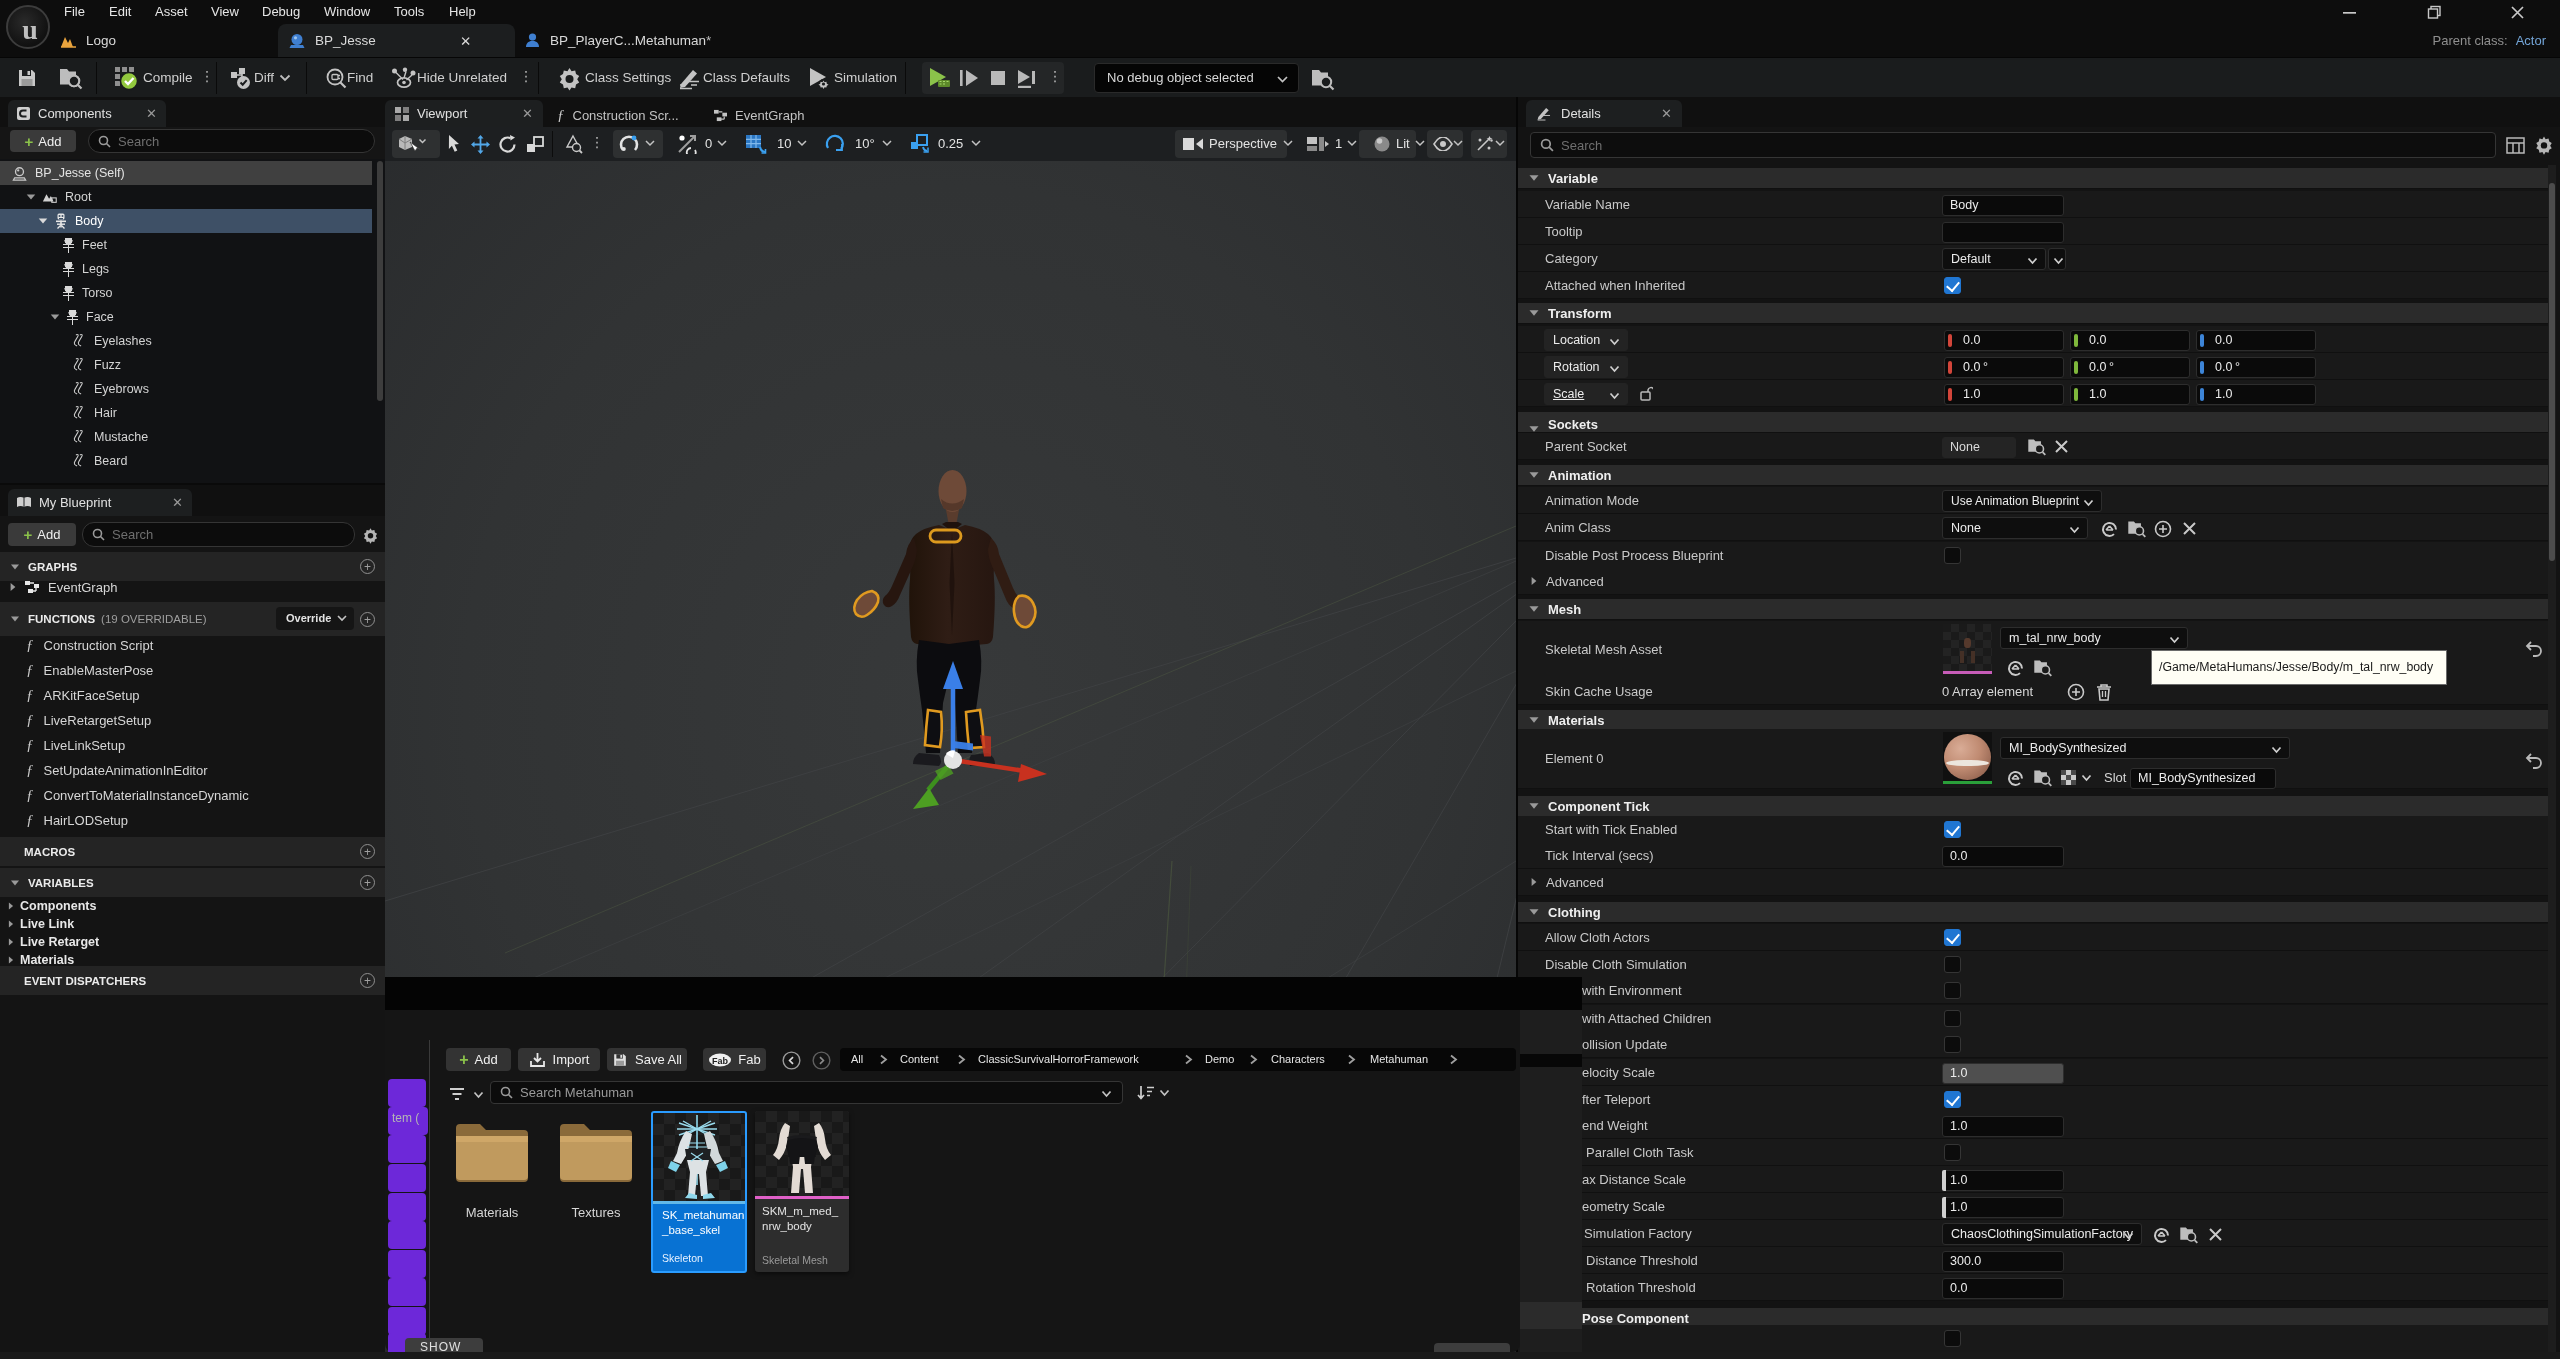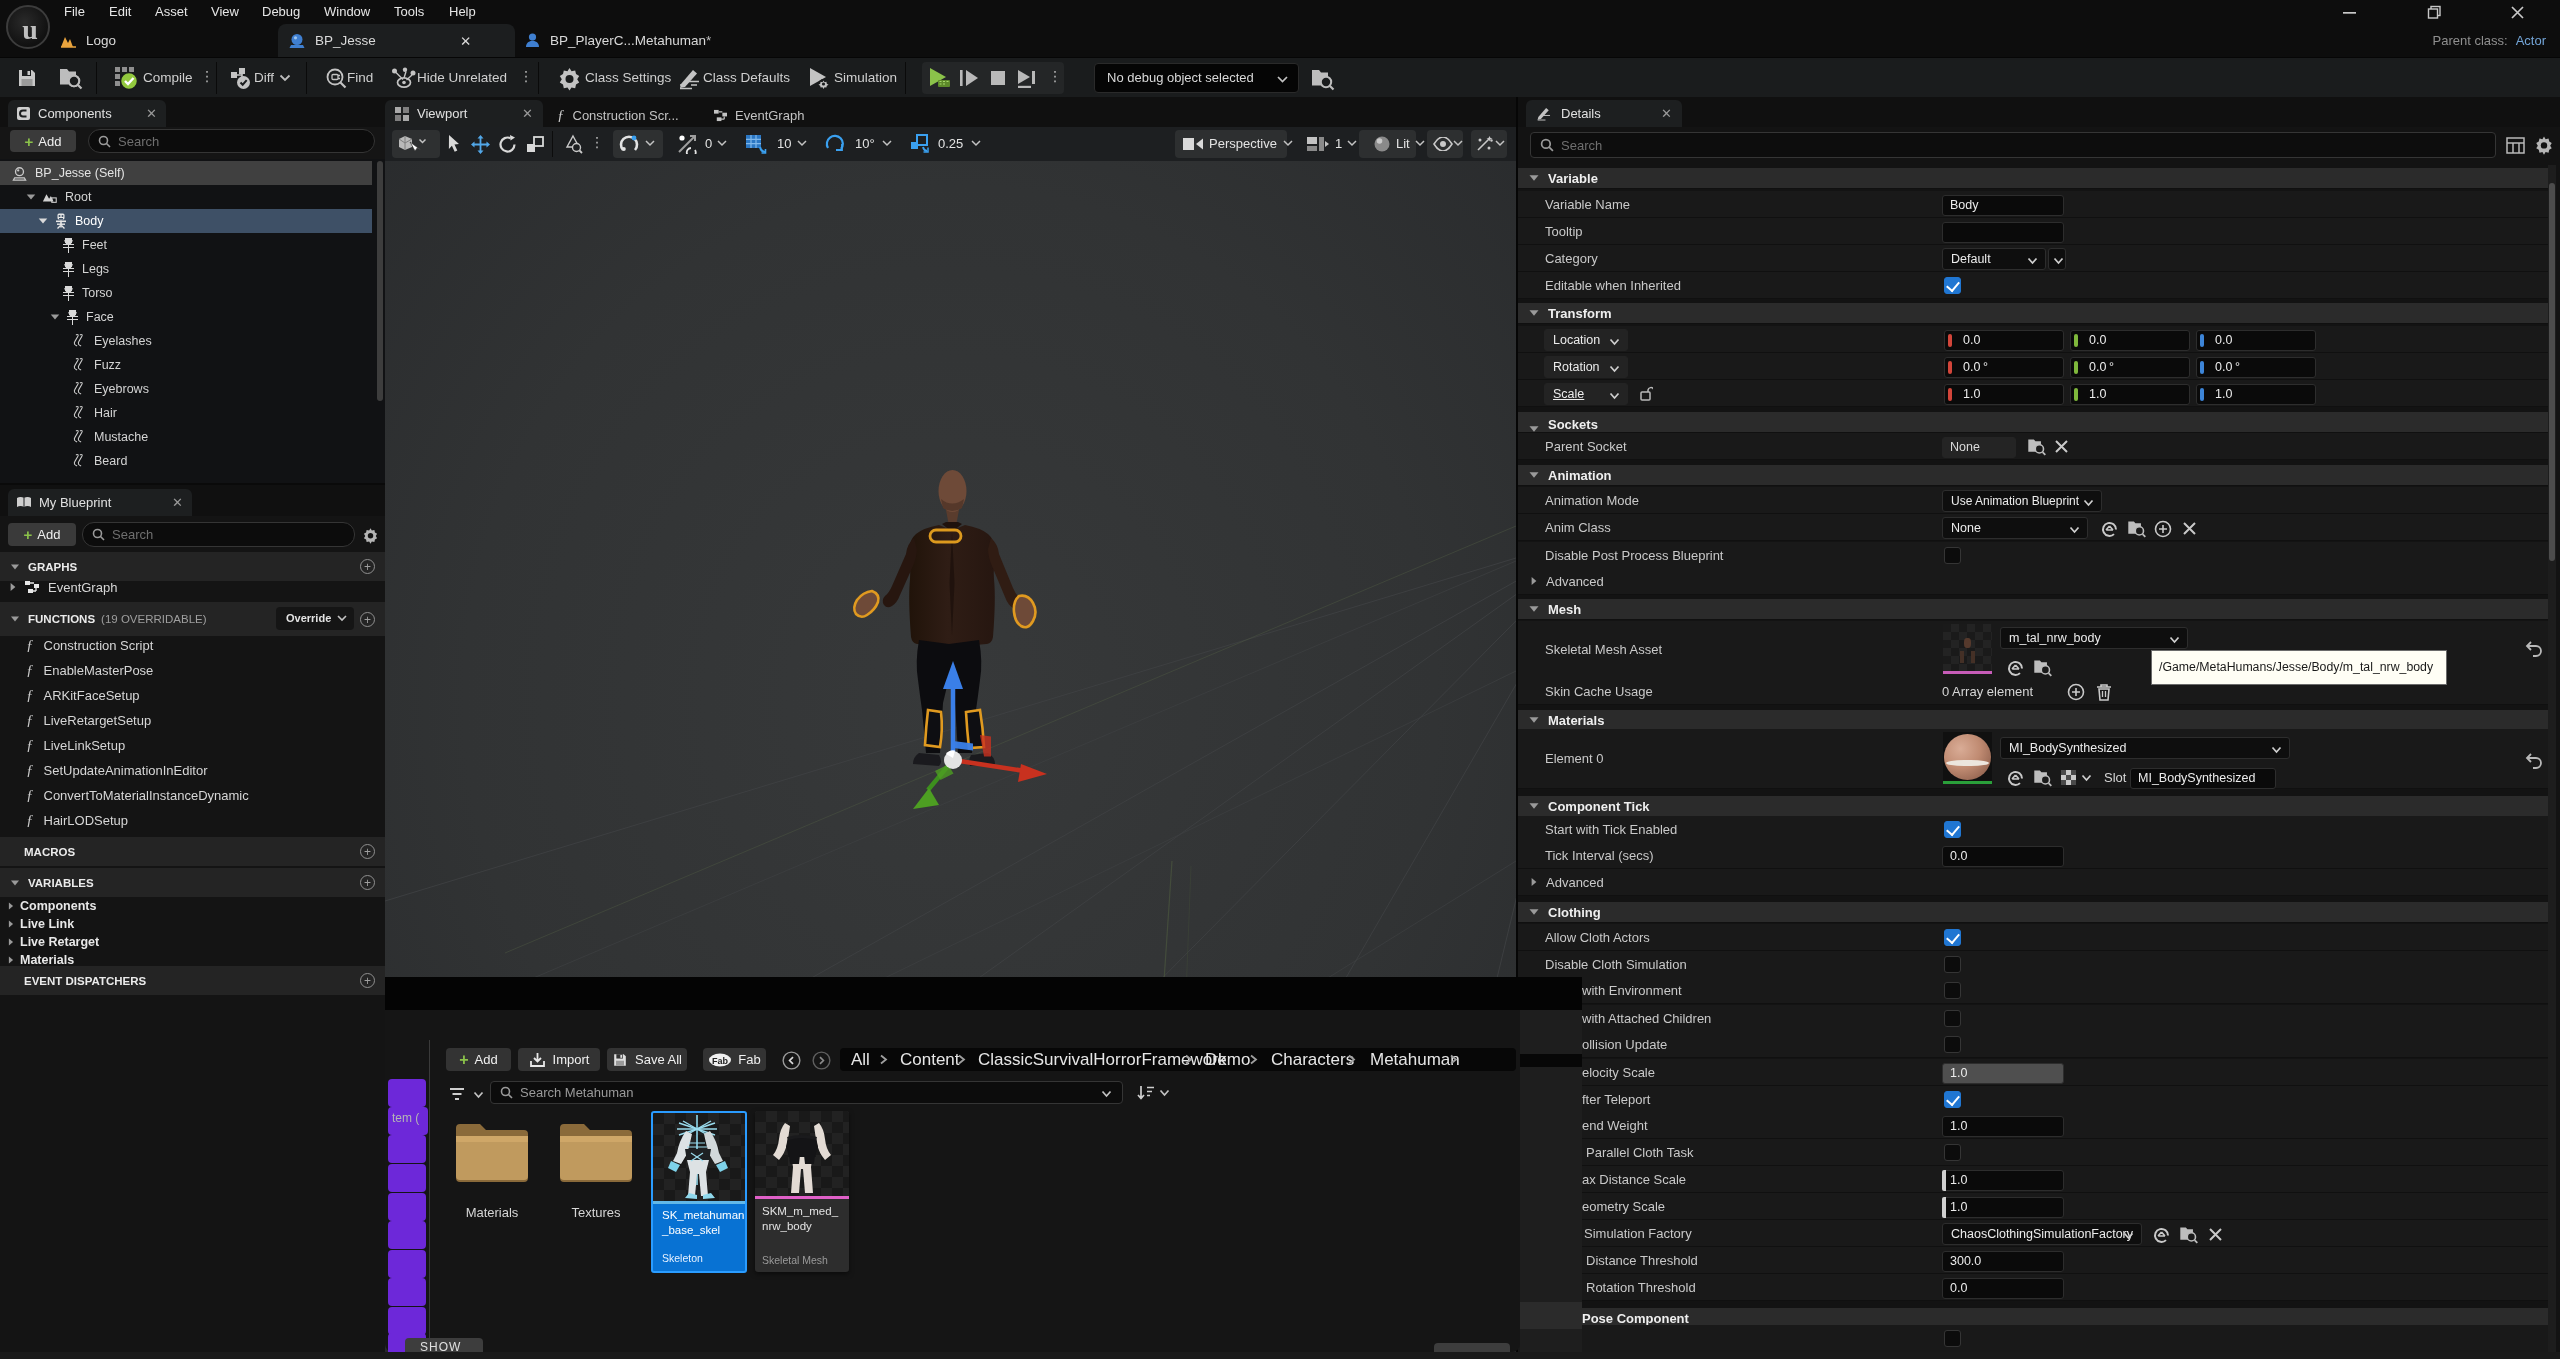--- a/index.html
+++ b/index.html
@@ -65,21 +65,21 @@
 .combo { position:absolute; height:22px; background:#0e0e0e; border:1px solid #2d2d2d; border-radius:3px; color:#ececec; font-size:12.5px; line-height:20px; padding-left:8px; }
 .cb { position:absolute; width:17px; height:17px; border-radius:3px; background:#0c0c0c; border:1px solid #353535; }
 .cb.on { background:#2076d2; border-color:#2076d2; }
 .cb.on:after { content:""; position:absolute; left:4px; top:1px; width:6px; height:10px; border:solid #fff; border-width:0 2.5px 2.5px 0; transform:rotate(40deg); }
 
 
 #drawer { position:absolute; left:385px; top:977px; width:1135px; height:375px; background:#151515; border-radius:0 0 8px 8px; z-index:20; }
 #gutter { position:absolute; left:1520px; top:977px; width:62px; height:382px; background:#1e1e1e; z-index:19; }
 #drawerband { position:absolute; left:385px; top:977px; width:1197px; height:33px; background:#040404; z-index:21; }
 .cbtn { position:absolute; top:71px; height:23px; background:#333333; border-radius:4px; color:#f0f0f0; font-size:13px; display:flex; align-items:center; justify-content:center; }
-.crumb { position:absolute; top:71px; height:19px; line-height:23px; color:#e6e6e6; font-size:17px; }
+.crumb { position:absolute; top:71px; height:19px; line-height:23px; color:#e6e6e6; font-size:11px; }
 .crumbchev { position:absolute; top:77px; }
 .srcbtn { position:absolute; left:3px; width:38px; height:28px; background:#6d28d9; border-radius:4px; }
 
 #bottombar { position:absolute; left:0; top:1352px; width:2560px; height:7px; background:#1a1a1a; z-index:25; }
 svg { display:block; }
 .ske { display:inline-block; width:13px; height:15px; background-image:
   radial-gradient(circle at 50% 18%, #d9d9d9 0 28%, transparent 30%); position:relative; }
 .ske:before { content:""; position:absolute; left:1px; top:6px; width:11px; height:1.6px; background:#d9d9d9; box-shadow:0 3px 0 #d9d9d9; }
 .ske:after { content:""; position:absolute; left:5.6px; top:6px; width:1.8px; height:9px; background:#d9d9d9; }
 .grm { display:inline-block; width:13px; height:14px; position:relative; }
@@ -705,21 +705,21 @@
             <div class="combo" style="left:424px; top:3px; width:104px; height:22px;">Default<svg style="position:absolute; right:7px; top:8px;" width="11" height="8" viewBox="0 0 11 8">
                 <path d="M1.5 1.5 L5.5 6 L9.5 1.5" stroke="#cfcfcf" stroke-width="1.7" fill="none"></path>
               </svg></div>
             <div class="combo" style="left:530px; top:3px; width:18px;">
               <svg style="position:absolute; left:4px; top:8px;" width="11" height="8" viewBox="0 0 11 8">
                 <path d="M1.5 1.5 L5.5 6 L9.5 1.5" stroke="#cfcfcf" stroke-width="1.7" fill="none"></path>
               </svg>
             </div>
           </div>
       <div class="drow" style="top:175px; height:27px;">
-            <div class="dlabel" style="left:27px; ">Editable when Inherited</div>
+            <div class="dlabel" style="left:27px; ">Attached when Inherited</div>
             <div class="cb on" style="left:426px; top:5px;"></div>
           </div>
       <div class="dhead" style="top:206px; height:21px;"><span class="tri" style="margin:0 9px 0 11px; transform:scale(.9);"></span>Transform</div>
       <div class="drow" style="top:229px; height:27px;">
             <div class="dlabel" style="left:27px; "></div>
             <div class="combo" style="left:26px; top:3px; width:84px; background:#232323; border-color:#232323;">Location<svg style="position:absolute; right:7px; top:8px;" width="11" height="8" viewBox="0 0 11 8">
                 <path d="M1.5 1.5 L5.5 6 L9.5 1.5" stroke="#cfcfcf" stroke-width="1.7" fill="none"></path>
               </svg></div>
             <div class="field" style="left:426px; top:4px; width:120px; background:#0a0a0a;"><span style="position:absolute; left:3px; top:3px; width:4px; height:13px; background:#d2453a; border-radius:2px;"></span><span style="margin-left:11px;">0.0</span></div>
             <div class="field" style="left:552px; top:4px; width:120px; background:#0a0a0a;"><span style="position:absolute; left:3px; top:3px; width:4px; height:13px; background:#7fb83c; border-radius:2px;"></span><span style="margin-left:11px;">0.0</span></div>

